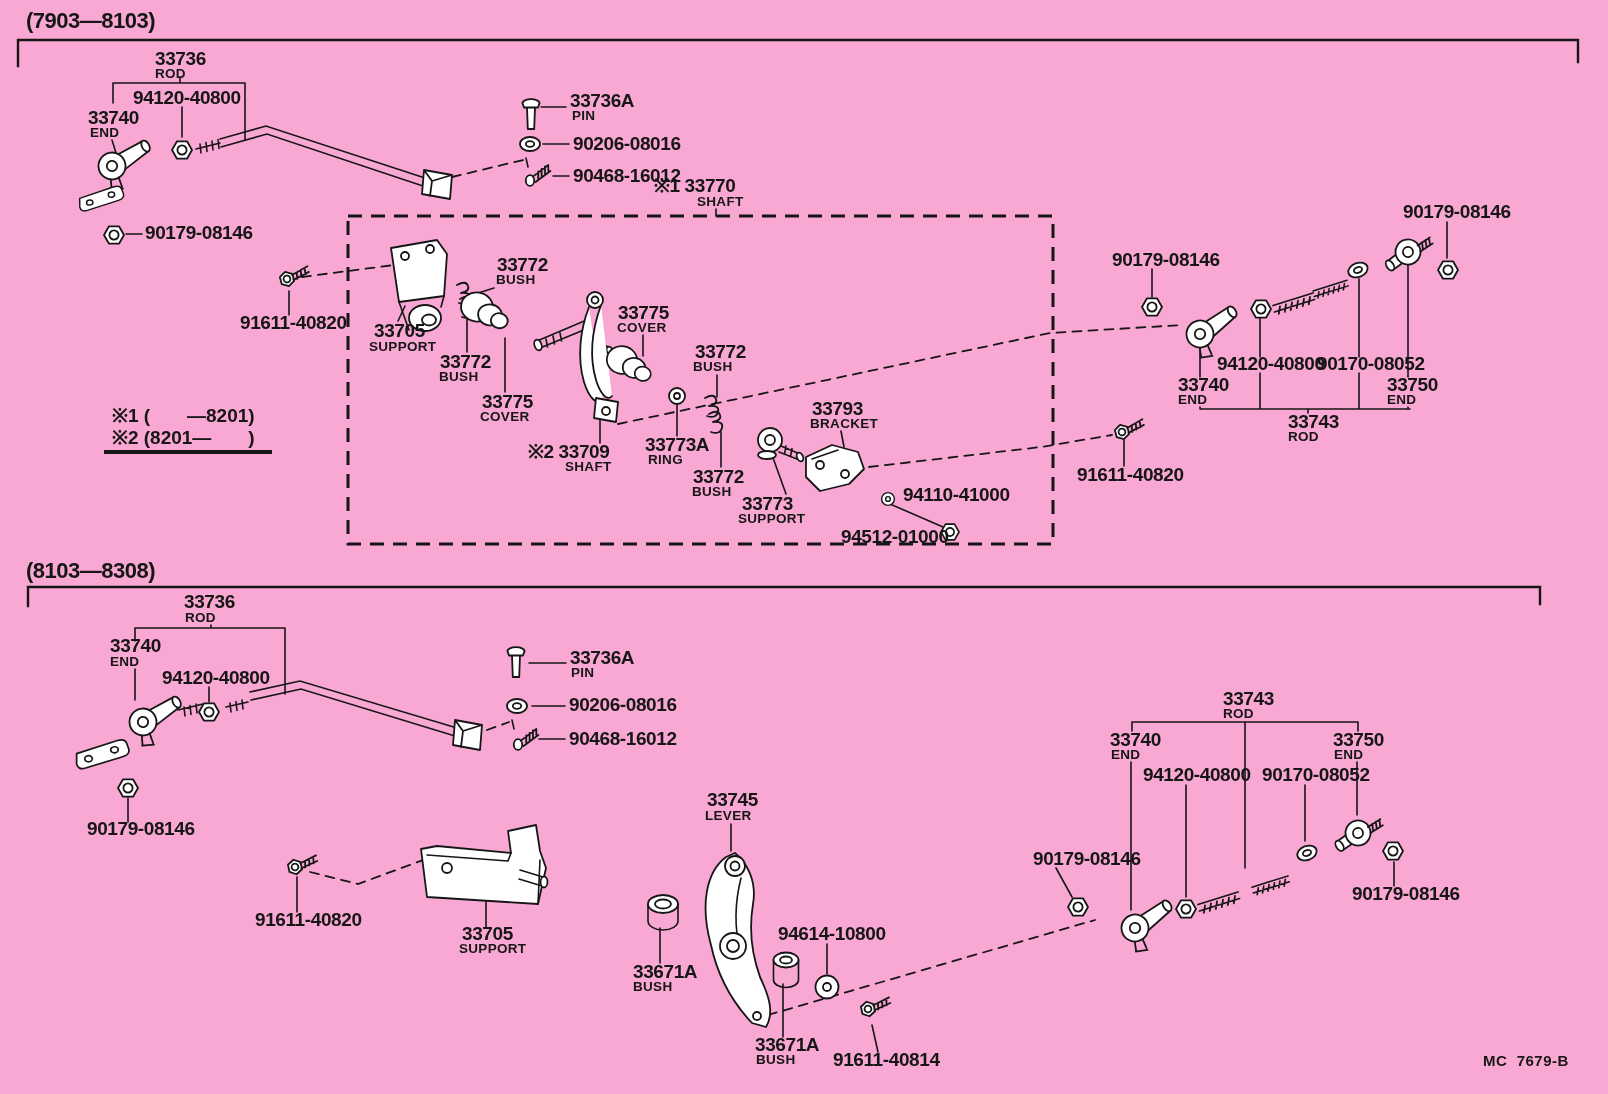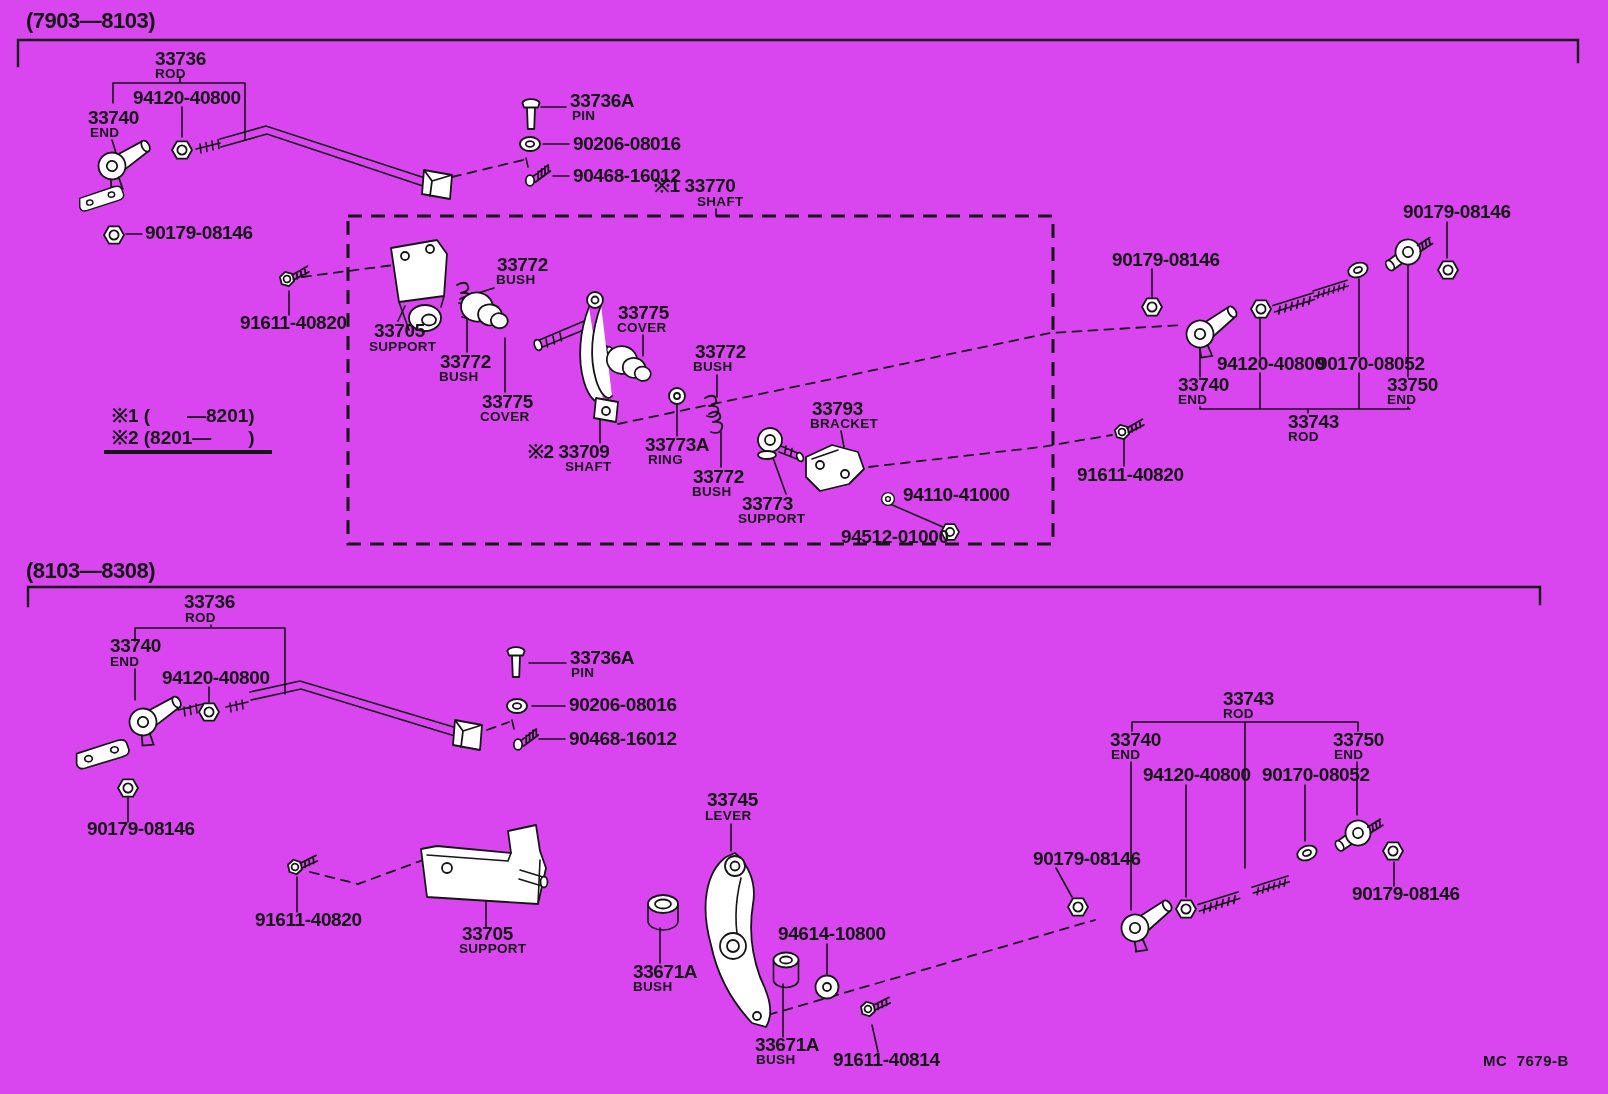--- a/index.html
+++ b/index.html
@@ -1,16 +1,16 @@
 <!DOCTYPE html>
 <html><head>
 <meta charset="utf-8">
 <style>
   html,body{margin:0;padding:0;background:#ffffff;}
-  .stage{position:relative;width:1608px;height:1094px;background:#d946ef;overflow:hidden;}
+  .stage{position:relative;width:1608px;height:1094px;background:#f9a8d4;overflow:hidden;}
   svg{display:block;}
   svg text{white-space:pre;}
   .hd{font:bold 22px "Liberation Sans",sans-serif;fill:#161616;letter-spacing:-0.5px;}
   .pn{font:bold 19px "Liberation Sans",sans-serif;fill:#161616;letter-spacing:-0.4px;}
   .nm{font:bold 13.5px "Liberation Sans",sans-serif;fill:#161616;letter-spacing:0.3px;}
   .note{font:bold 19px "Liberation Sans",sans-serif;fill:#161616;}
   .code{font:bold 15px "Liberation Sans",sans-serif;fill:#161616;letter-spacing:0.5px;}
   .ln{stroke:#161616;stroke-width:1.6;fill:none;stroke-linecap:round;}
   .bk{stroke:#161616;stroke-width:2.4;fill:none;stroke-linecap:square;}
   .dash{stroke:#161616;stroke-width:1.8;fill:none;stroke-dasharray:9 7;stroke-linecap:round;}

